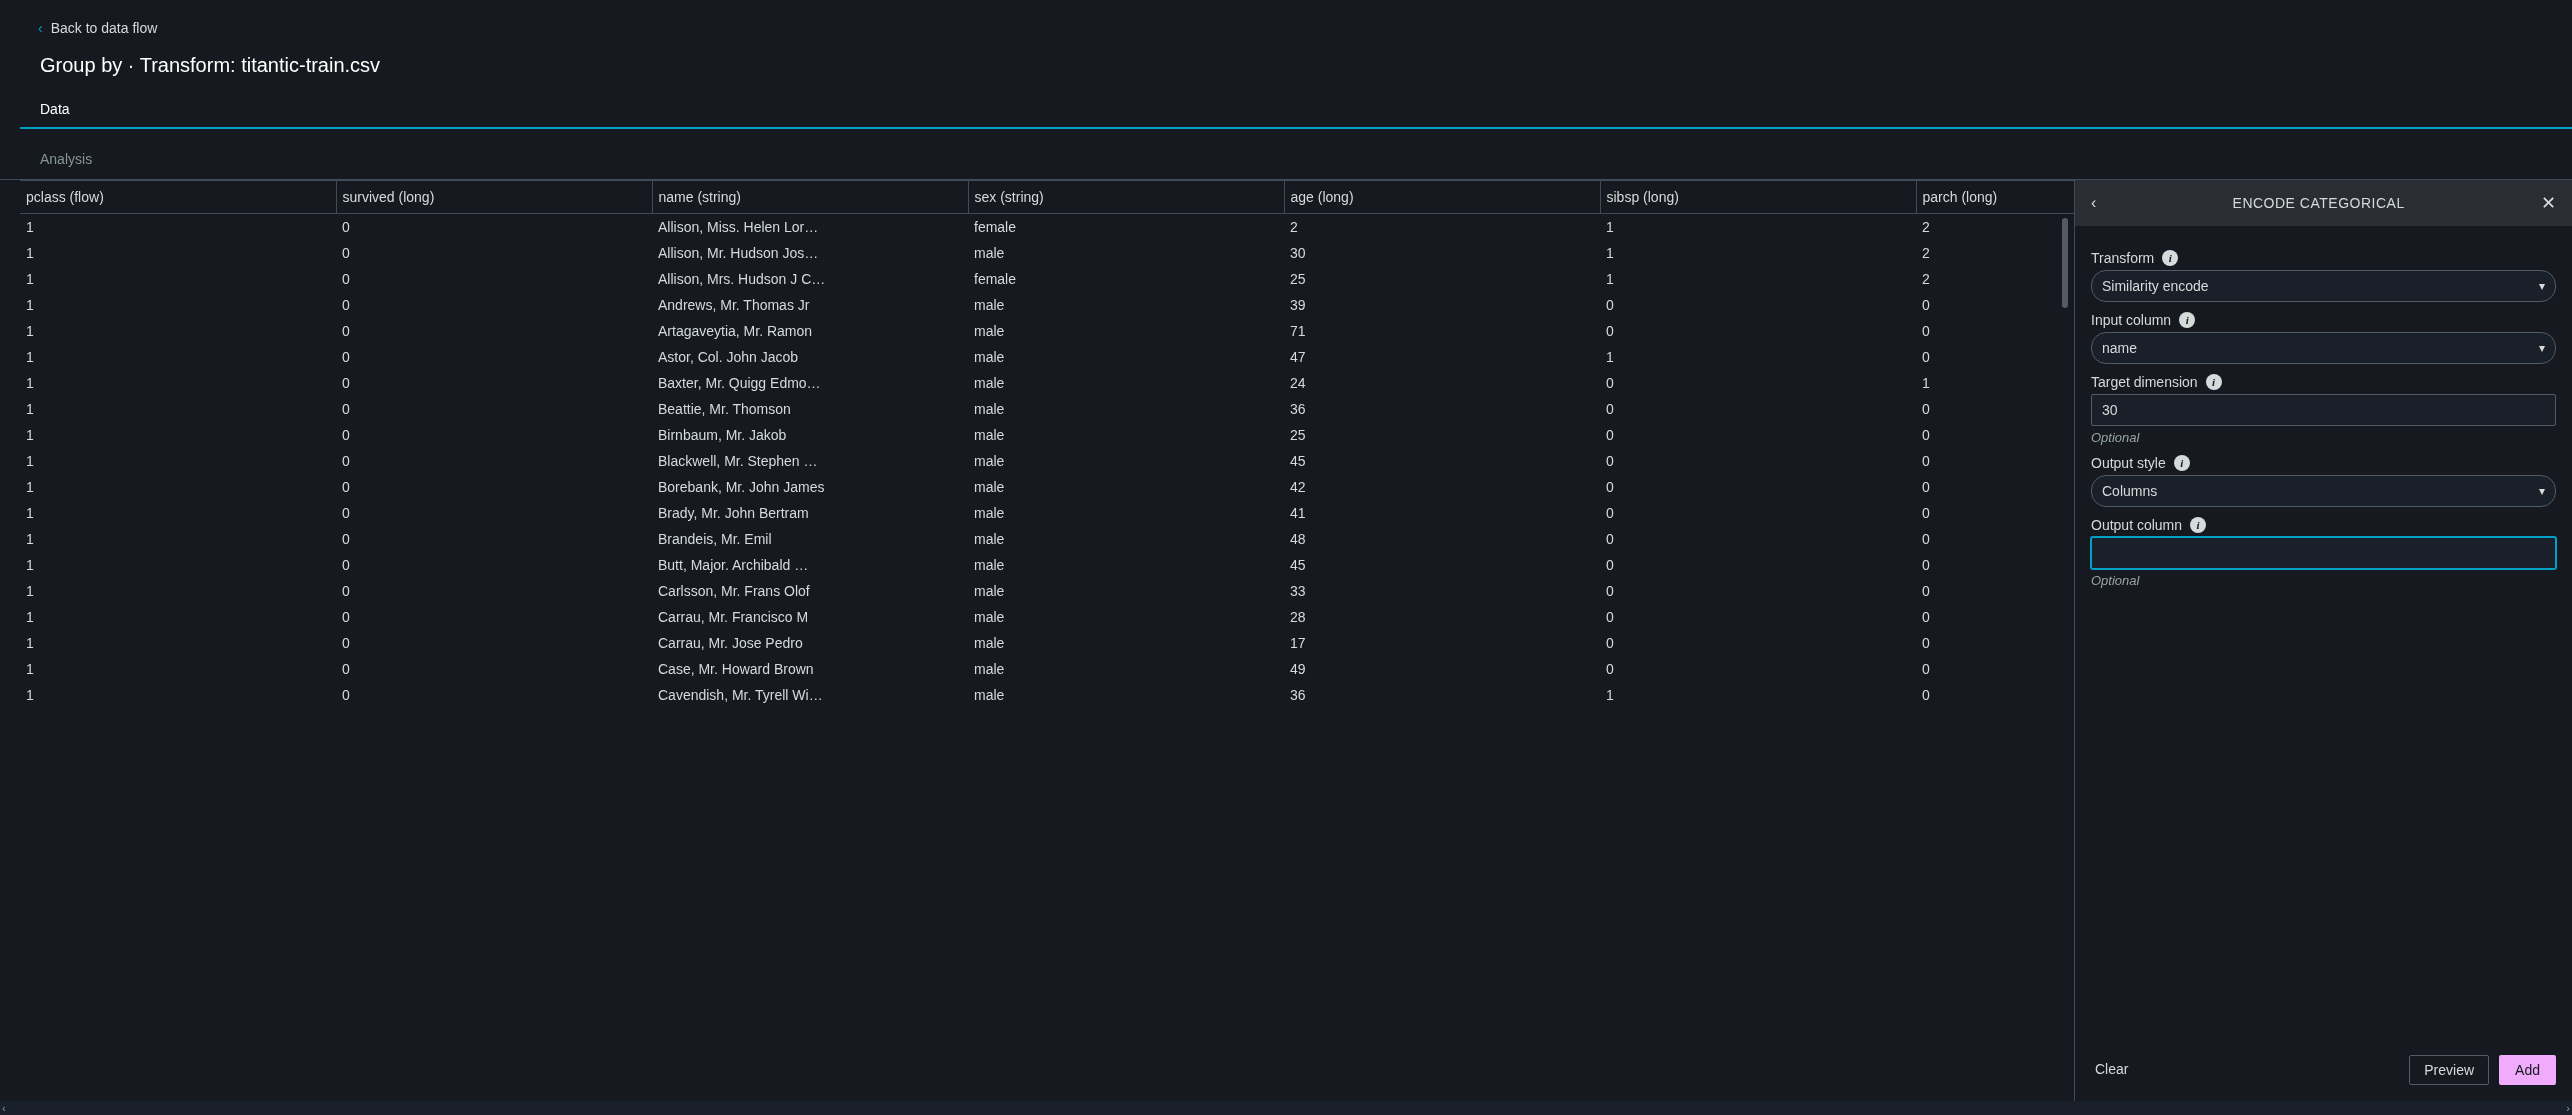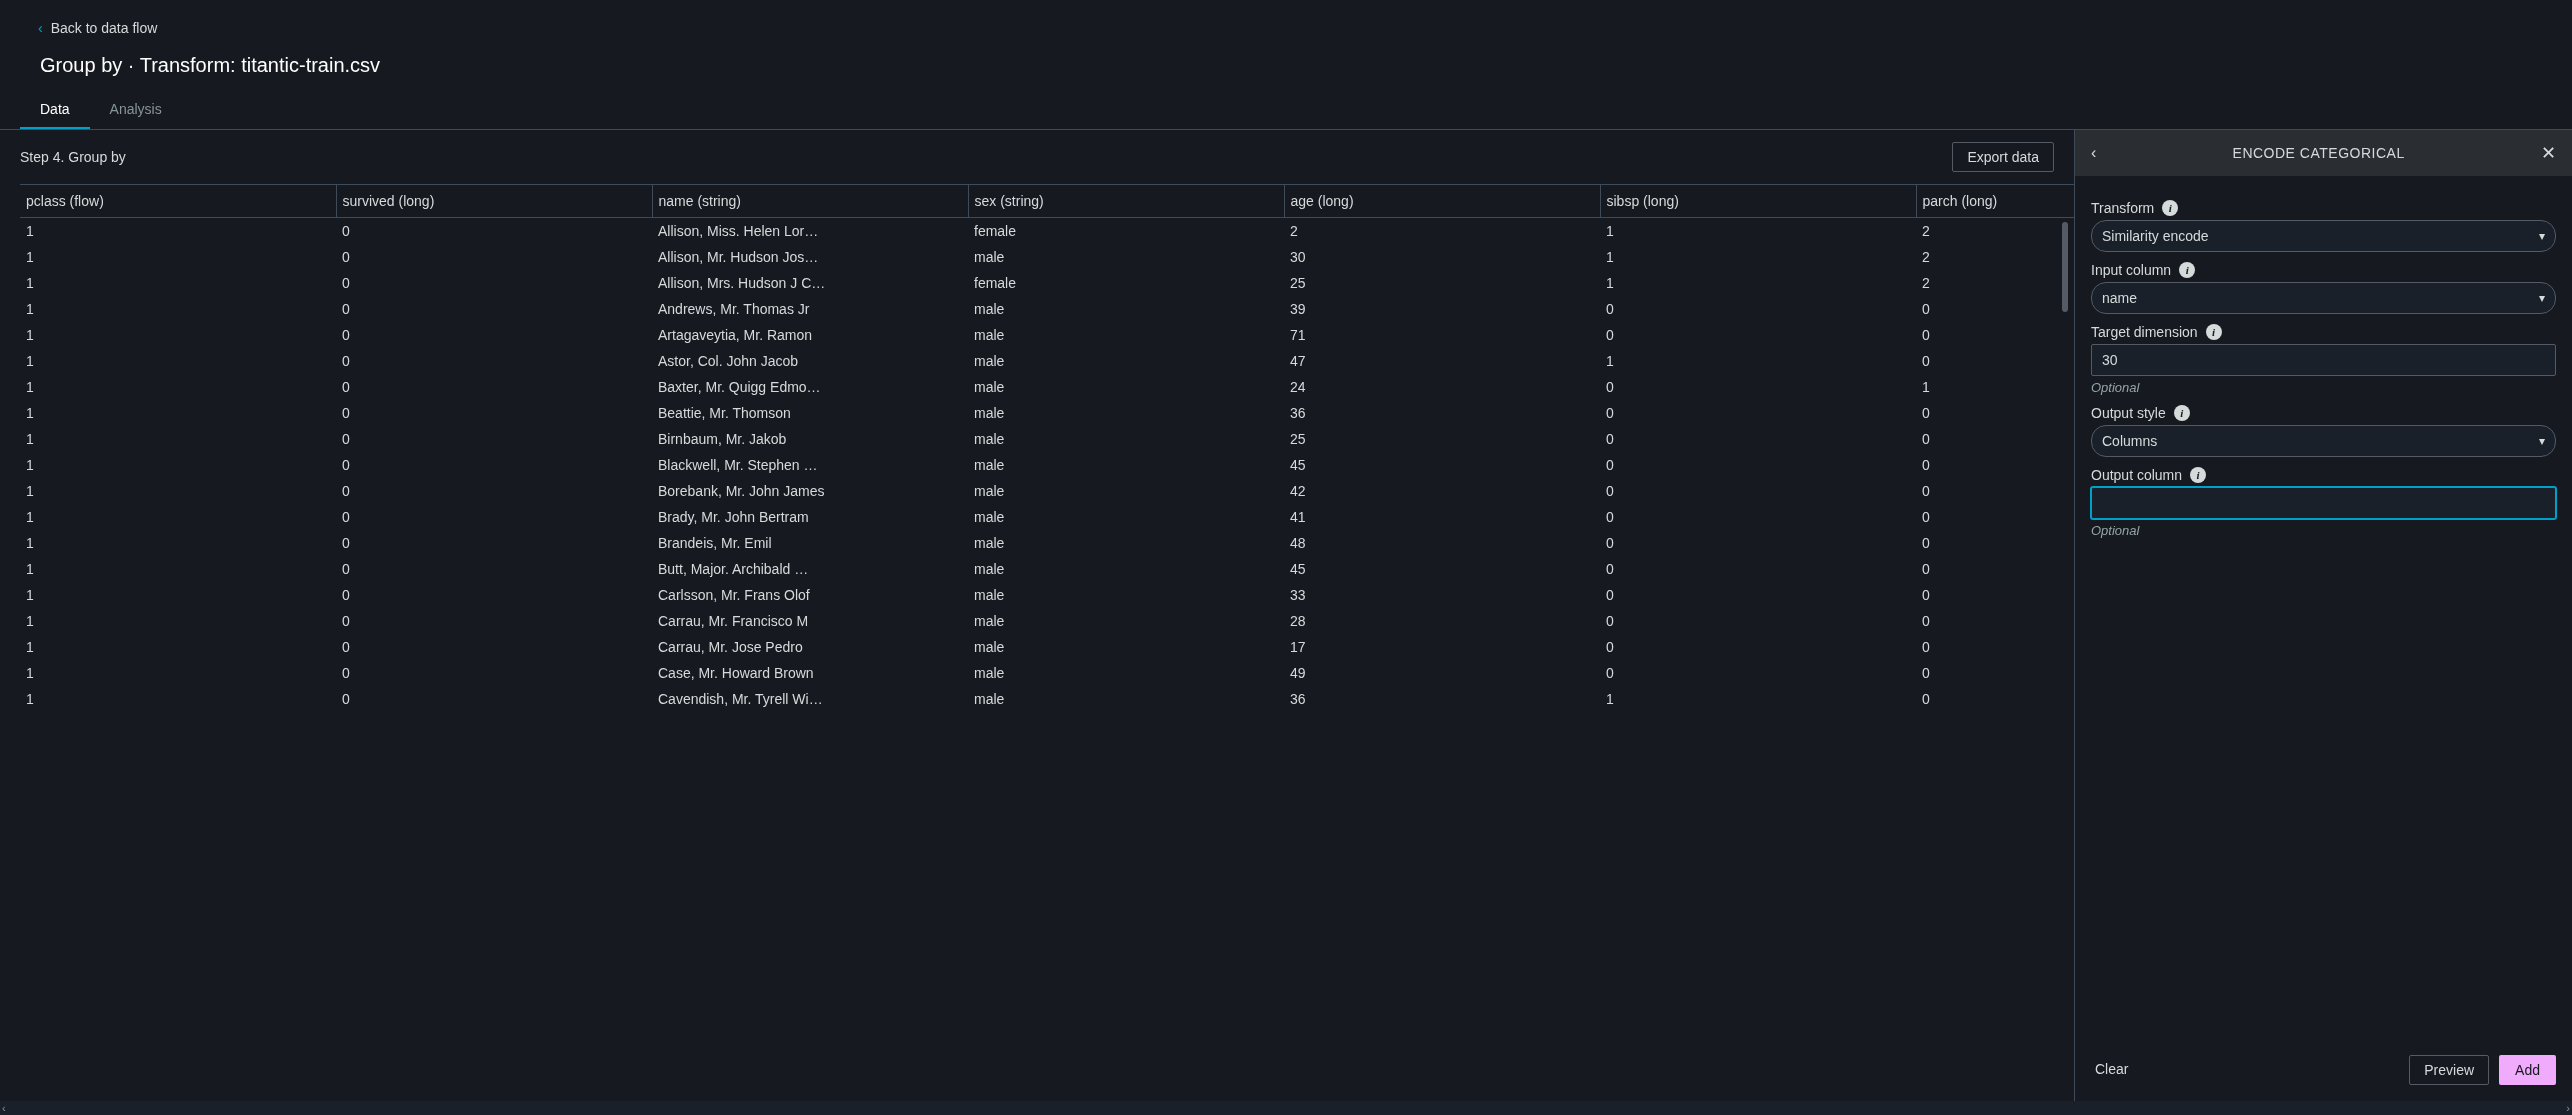--- a/index.html
+++ b/index.html
@@ -36,23 +36,24 @@
   .back-link .chev { color: #00a1c9; font-size: 14px; }
   .page-title {
     font-size: 20px;
     font-weight: 400;
     color: #ffffff;
     padding: 14px 20px 14px 20px;
   }
   
   .tabs-row {
     display: flex;
-    gap: 0;
+    gap: 12px;
     padding-left: 20px;
     border-bottom: 1px solid #3f4b58;
+    flex-direction: column;
   }
   .tab {
     padding: 10px 20px;
     font-size: 14px;
     color: #879596;
     cursor: pointer;
     border-bottom: 2px solid transparent;
   }
   .tab.active {
     color: #ffffff;
@@ -303,24 +304,20 @@
     <div class="page-title">Group by · Transform: titantic-train.csv</div>
   </div>
 
   <div class="tabs-row">
     <div class="tab active">Data</div>
     <div class="tab">Analysis</div>
   </div>
 
   <div class="content">
     <div class="left">
-      <div class="step-bar">
-        <span class="step-label">Step 4. Group by</span>
-        <button class="export-btn">Export data</button>
-      </div>
       <div class="table-wrap">
         <table>
           <thead>
             <tr id="thead-row">
                 <th class="col-pclass">pclass (flow)</th>
                 <th class="col-survived">survived (long)</th>
                 <th class="col-name">name (string)</th>
                 <th class="col-sex">sex (string)</th>
                 <th class="col-age">age (long)</th>
                 <th class="col-sibsp">sibsp (long)</th>

